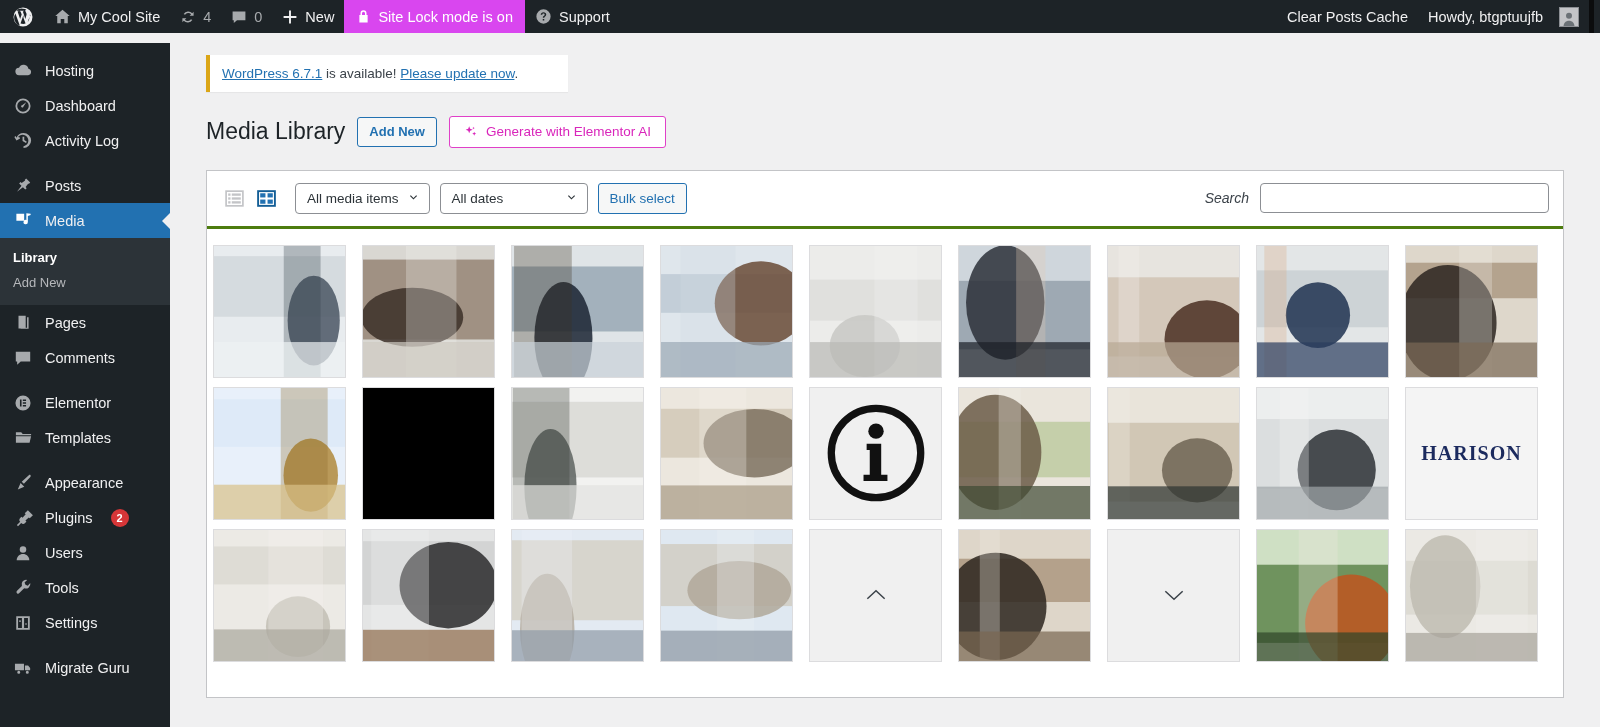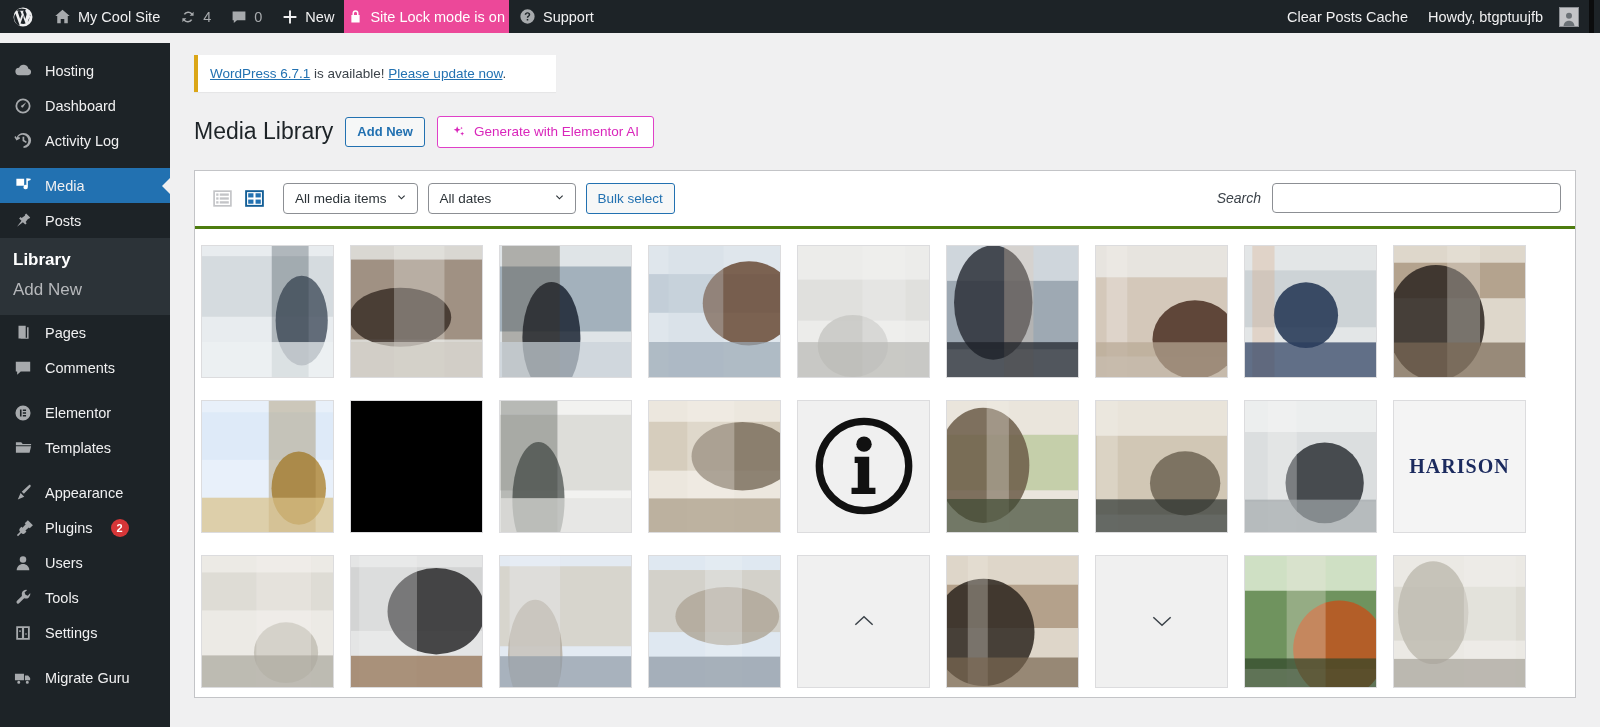--- a/index.html
+++ b/index.html
@@ -18,21 +18,21 @@
     color: #f0f0f1;
     display: flex; align-items: center;
     font-size: 14.5px;
   }
   .ab-item {
     display: flex; align-items: center; gap: 7px;
     height: 33px; padding: 0 10px;
     color: #f0f0f1; white-space: nowrap;
   }
   .ab-item.wp-logo { padding: 0 11px 0 13px; }
-  .ab-item.highlight { background: #ec4899; color: #fff; padding: 0 4px; }
+  .ab-item.highlight { background: #d946ef; color: #fff; padding: 0 12px; }
   .ab-spacer { flex: 1 1 auto; }
   .ab-right { display: flex; align-items: center; height: 33px; padding-right: 6px; }
   .ab-svg { display: block; fill: #a7aaad; }
   .ab-svg.bright { fill: #f0f0f1; }
   .ab-svg.white { fill: #ffffff; }
   .ab-count { color: #a7aaad; }
   .avatar {
     width: 20px; height: 20px; margin-left: 9px;
     background: #c3c4c7; border: 1px solid #8c8f94;
     display: flex; align-items: flex-end; justify-content: center;
@@ -61,36 +61,36 @@
   .menu-row.current .mi svg { fill: #fff; }
   .menu-row.current::after {
     content: ""; position: absolute; right: 0; top: 50%;
     transform: translateY(-50%);
     border-style: solid; border-width: 8px 8px 8px 0;
     border-color: transparent #f0f0f1 transparent transparent;
   }
   .menu-sep { height: 10px; }
   .submenu { background: #2c3338; padding: 7px 0 10px 0; }
   .submenu .sub-row {
-    padding: 5px 0 5px 13px; font-size: 17px; color: #b6b8bb;
+    padding: 5px 0 5px 13px; font-size: 13px; color: #b6b8bb;
   }
   .submenu .sub-row.current { color: #fff; font-weight: bold; }
   .badge-count {
     display: inline-flex; align-items: center; justify-content: center;
     min-width: 18px; height: 18px; padding: 0 5px;
     border-radius: 9px; background: #d63638; color: #fff;
     font-size: 11px; font-weight: bold; margin-left: 6px;
   }
 
   
   #main {
     position: absolute; top: 33px; left: 170px;
     width: 1430px; height: 694px;
     background: #f0f0f1;
-    padding: 0 24px;
+    padding: 0 36px;
     overflow: hidden;
   }
 
   .notice {
     margin: 22px 0 0 0; width: 362px;
     background: #fff; border-left: 4px solid #dba617;
     padding: 11px 12px; font-size: 13.5px; color: #3c434a;
     box-shadow: 0 1px 1px rgba(0,0,0,.04);
   }
   .notice a { color: #2271b1; }
@@ -145,21 +145,21 @@
   .search-label { font-size: 14px; color: #3c434a; font-style: italic; }
   .search-input {
     width: 289px; height: 30px;
     border: 1px solid #8c8f94; border-radius: 4px; background: #fff;
   }
 
   .grid {
     padding: 16px 0 0 6px;
     display: grid;
     grid-template-columns: repeat(9, 133px);
-    gap: 22px 16px;
+    gap: 9px 16px;
   }
   .tile {
     width: 133px; height: 133px;
     border: 1px solid #dcdcde; background: #f0f0f1;
     position: relative; overflow: hidden;
   }
   .tile .ph { position: absolute; inset: 0; }
   .tile .glyph {
     position: absolute; inset: 0;
     display: flex; align-items: center; justify-content: center;
@@ -273,36 +273,36 @@
     <span class="mi">
       <svg width="19" height="19" viewBox="0 0 20 20">
           <path d="M10 2a8 8 0 0 0-7.4 5l-.9-1.7L.4 6.2 2.6 10l3.8-2.2-1-1.7-1.4.8A6 6 0 1 1 10 16v2a8 8 0 0 0 0-16Zm-1 4v4.6l3.6 2.1.9-1.5L10.8 9.6V6H9Z"></path>
         </svg>
     </span>
     <span>Activity Log</span>
   </div>
 
   <div class="menu-sep"></div>
 
+  <div class="menu-row">
+    <span class="mi">
+      <svg width="18" height="18" viewBox="0 0 20 20">
+          <path d="M13.5 1.7 11.9 3.3l.5.5-3.9 3-1.2-1.2-1.6 1.6 2.6 2.6-5 6.6 6.6-5 2.6 2.6 1.6-1.6-1.2-1.2 3-3.9.5.5 1.6-1.6-4.5-4.5Z"></path>
+        </svg>
+    </span>
+    <span>Posts</span>
+  </div>
+
   <div class="menu-row current">
     <span class="mi">
       <svg width="19" height="19" viewBox="0 0 20 20">
           <path d="M2.5 3h8.2v7.2H2.5V3Zm1.7 5.7 1.8-2.3 1.3 1.6 1.2-1.5 1.2 2.2H4.2ZM13 2.4v7.1a2.3 2.3 0 1 0 1.6 2.2V5.2l2.9-.9V3l-4.5-.6v0Z"></path>
         </svg>
     </span>
     <span>Media</span>
-  </div>
-
-  <div class="menu-row">
-    <span class="mi">
-      <svg width="18" height="18" viewBox="0 0 20 20">
-          <path d="M13.5 1.7 11.9 3.3l.5.5-3.9 3-1.2-1.2-1.6 1.6 2.6 2.6-5 6.6 6.6-5 2.6 2.6 1.6-1.6-1.2-1.2 3-3.9.5.5 1.6-1.6-4.5-4.5Z"></path>
-        </svg>
-    </span>
-    <span>Posts</span>
   </div>
 
   <div class="submenu">
     <div class="sub-row current">Library</div>
     <div class="sub-row">Add New</div>
   </div>
 
   <div class="menu-row">
     <span class="mi">
       <svg width="18" height="18" viewBox="0 0 20 20">

